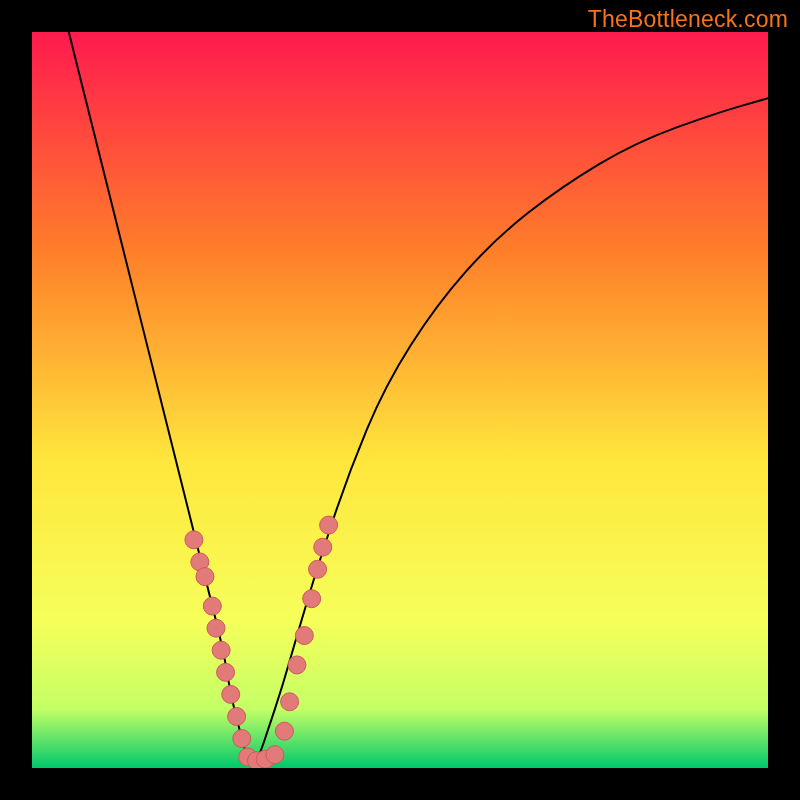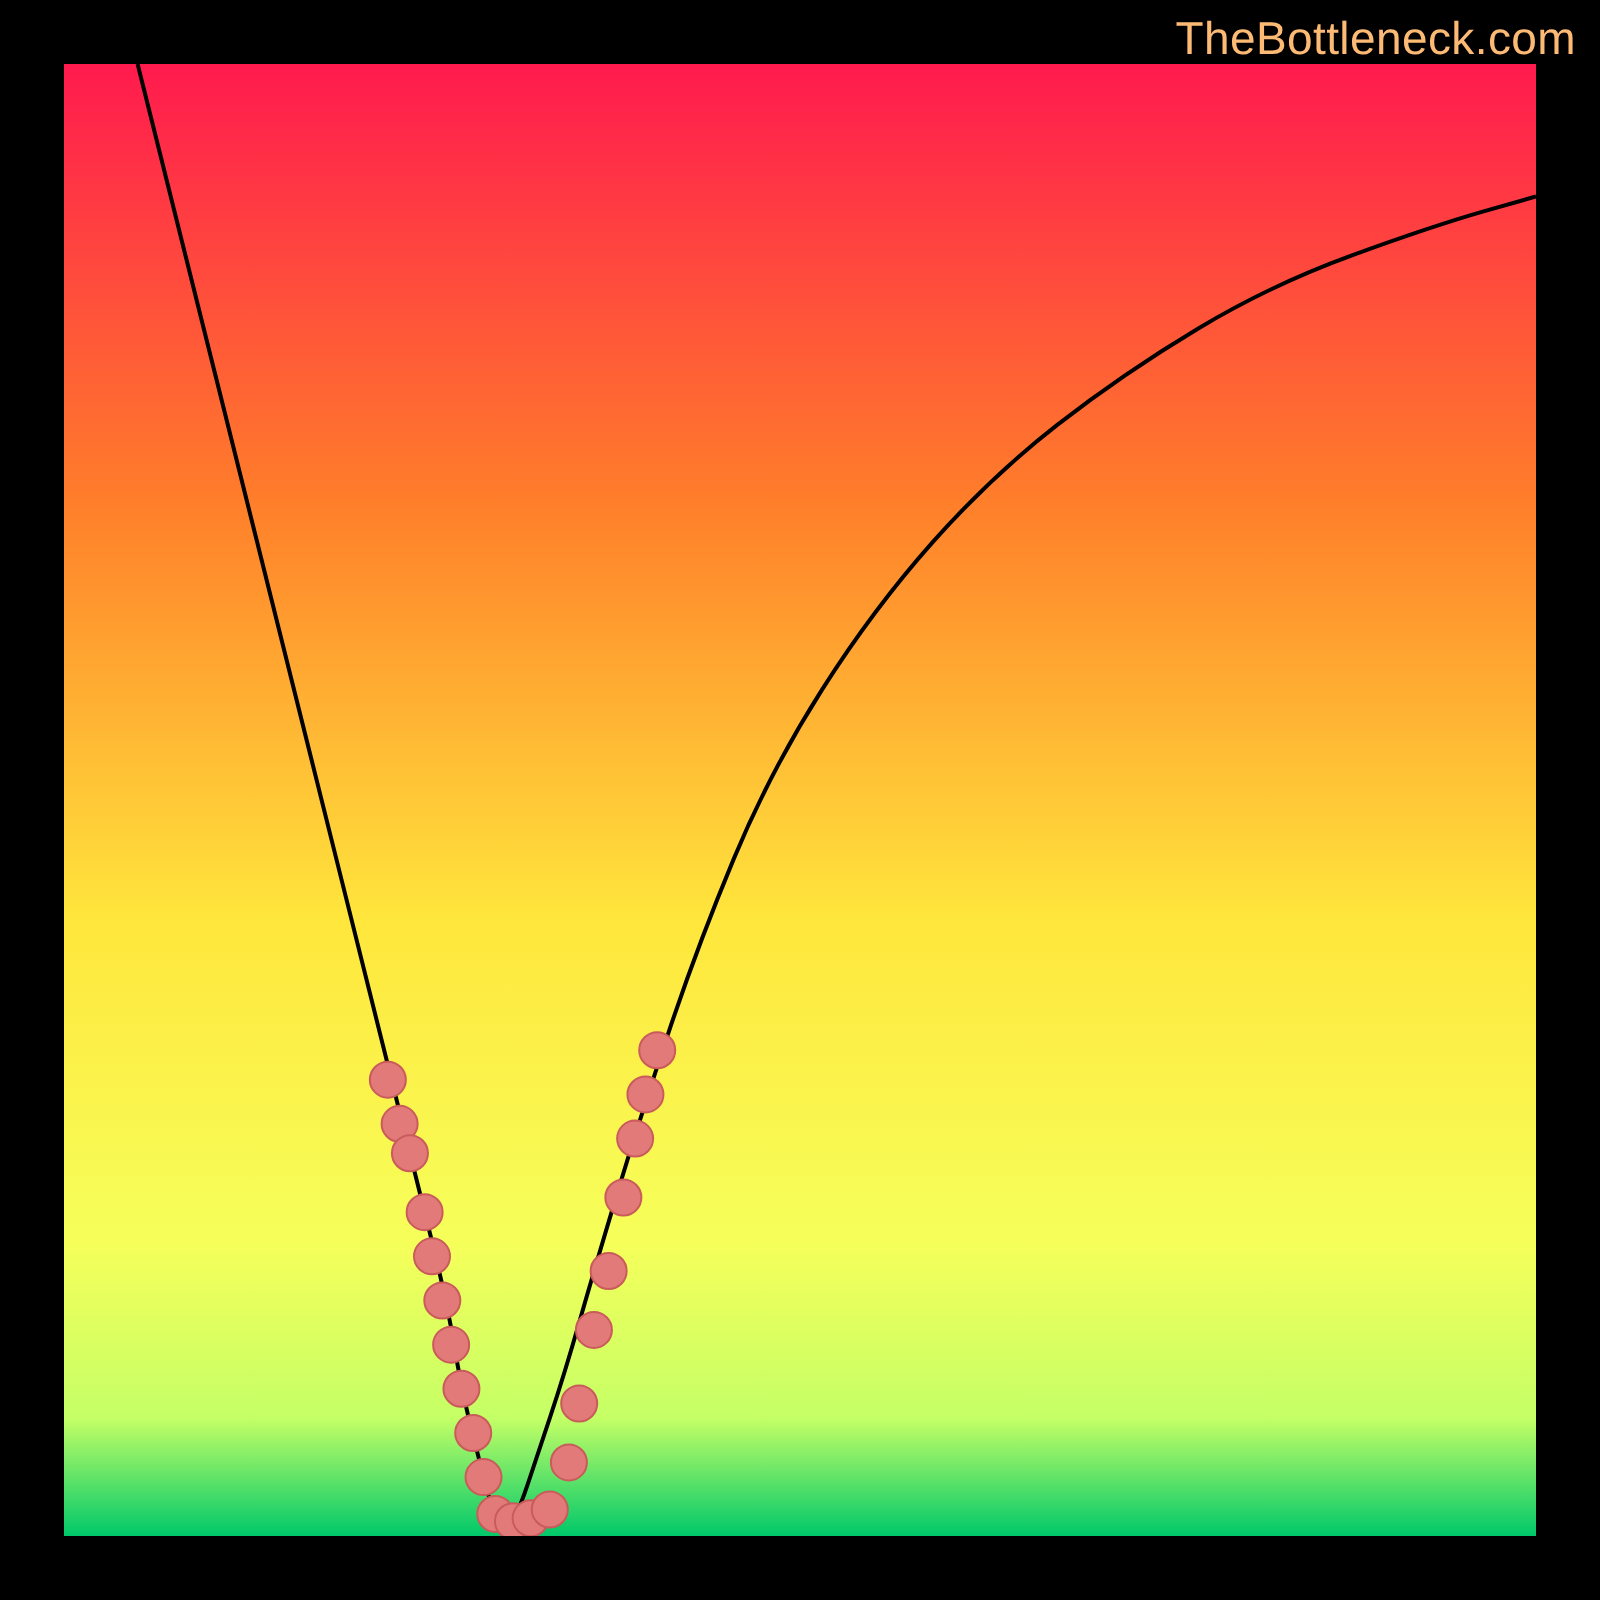--- a/index.html
+++ b/index.html
@@ -24,21 +24,21 @@
     left: 32px;
     top: 32px;
     width: 736px;
     height: 736px;
     
   }
   .watermark {
     position: absolute;
     top: 6px;
     right: 12px;
-    color: #fdba74;
+    color: #f97316;
     font-size: 23px;
     font-weight: 400;
     letter-spacing: 0.2px;
     font-family: Arial, Helvetica, sans-serif;
   }
   svg {
     display: block;
   }
 </style>
 </head>

